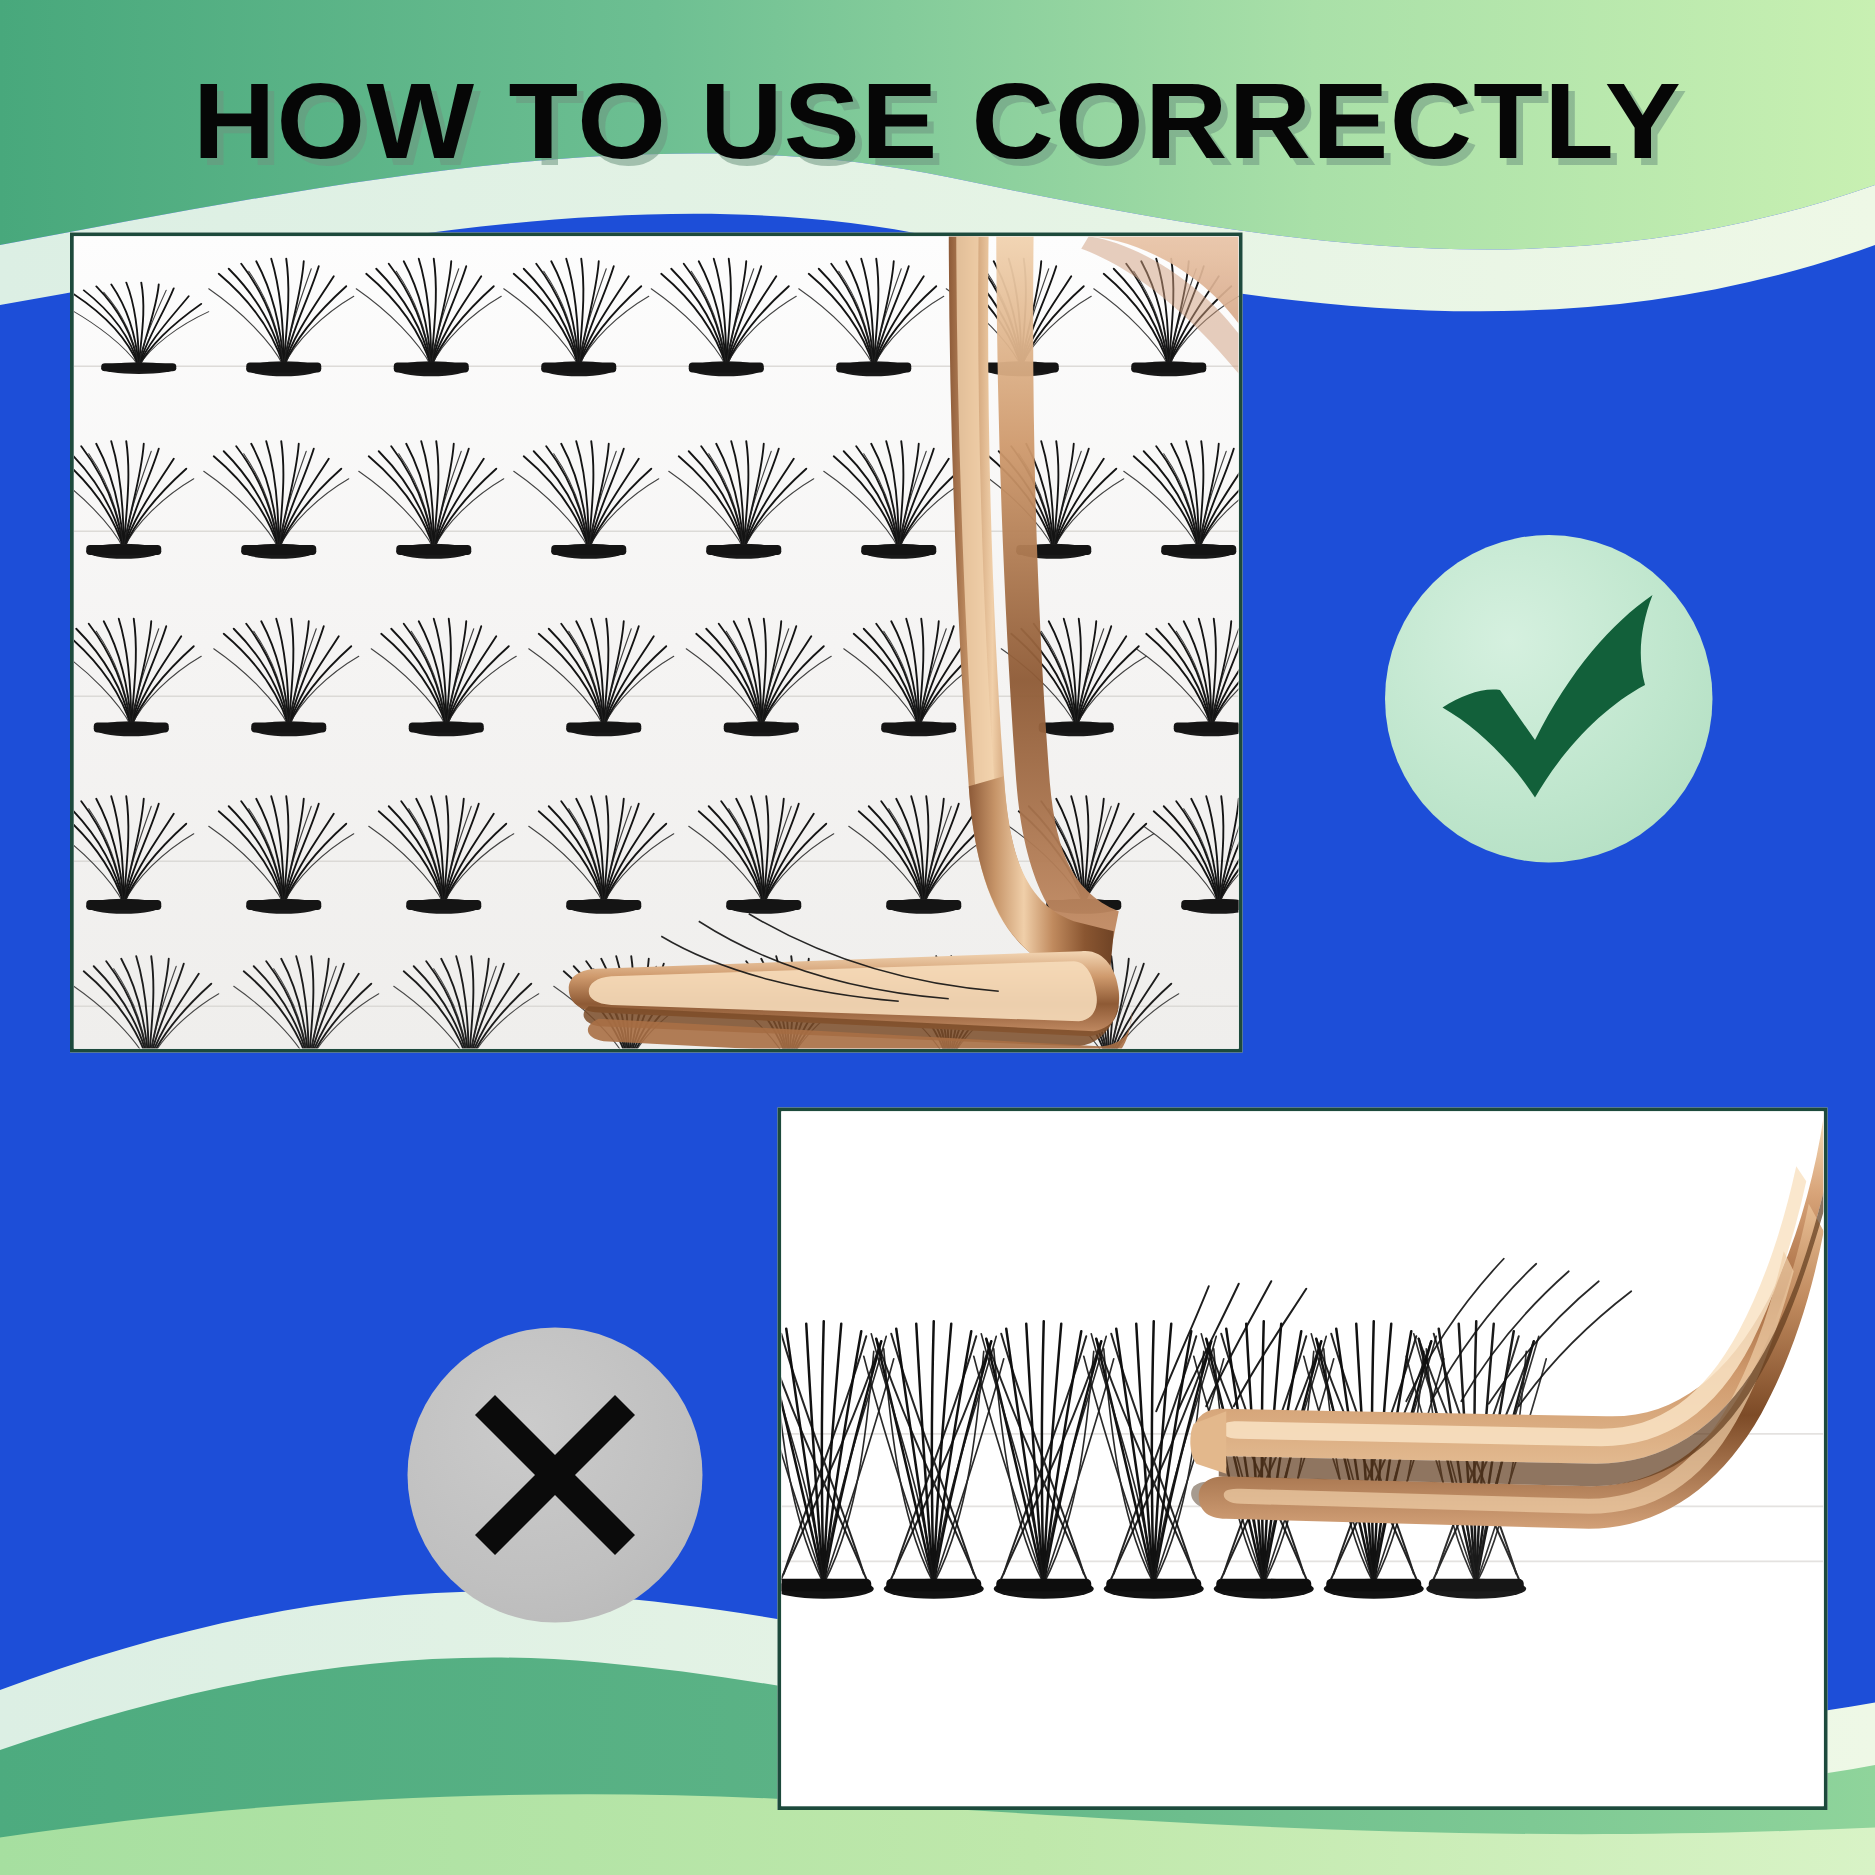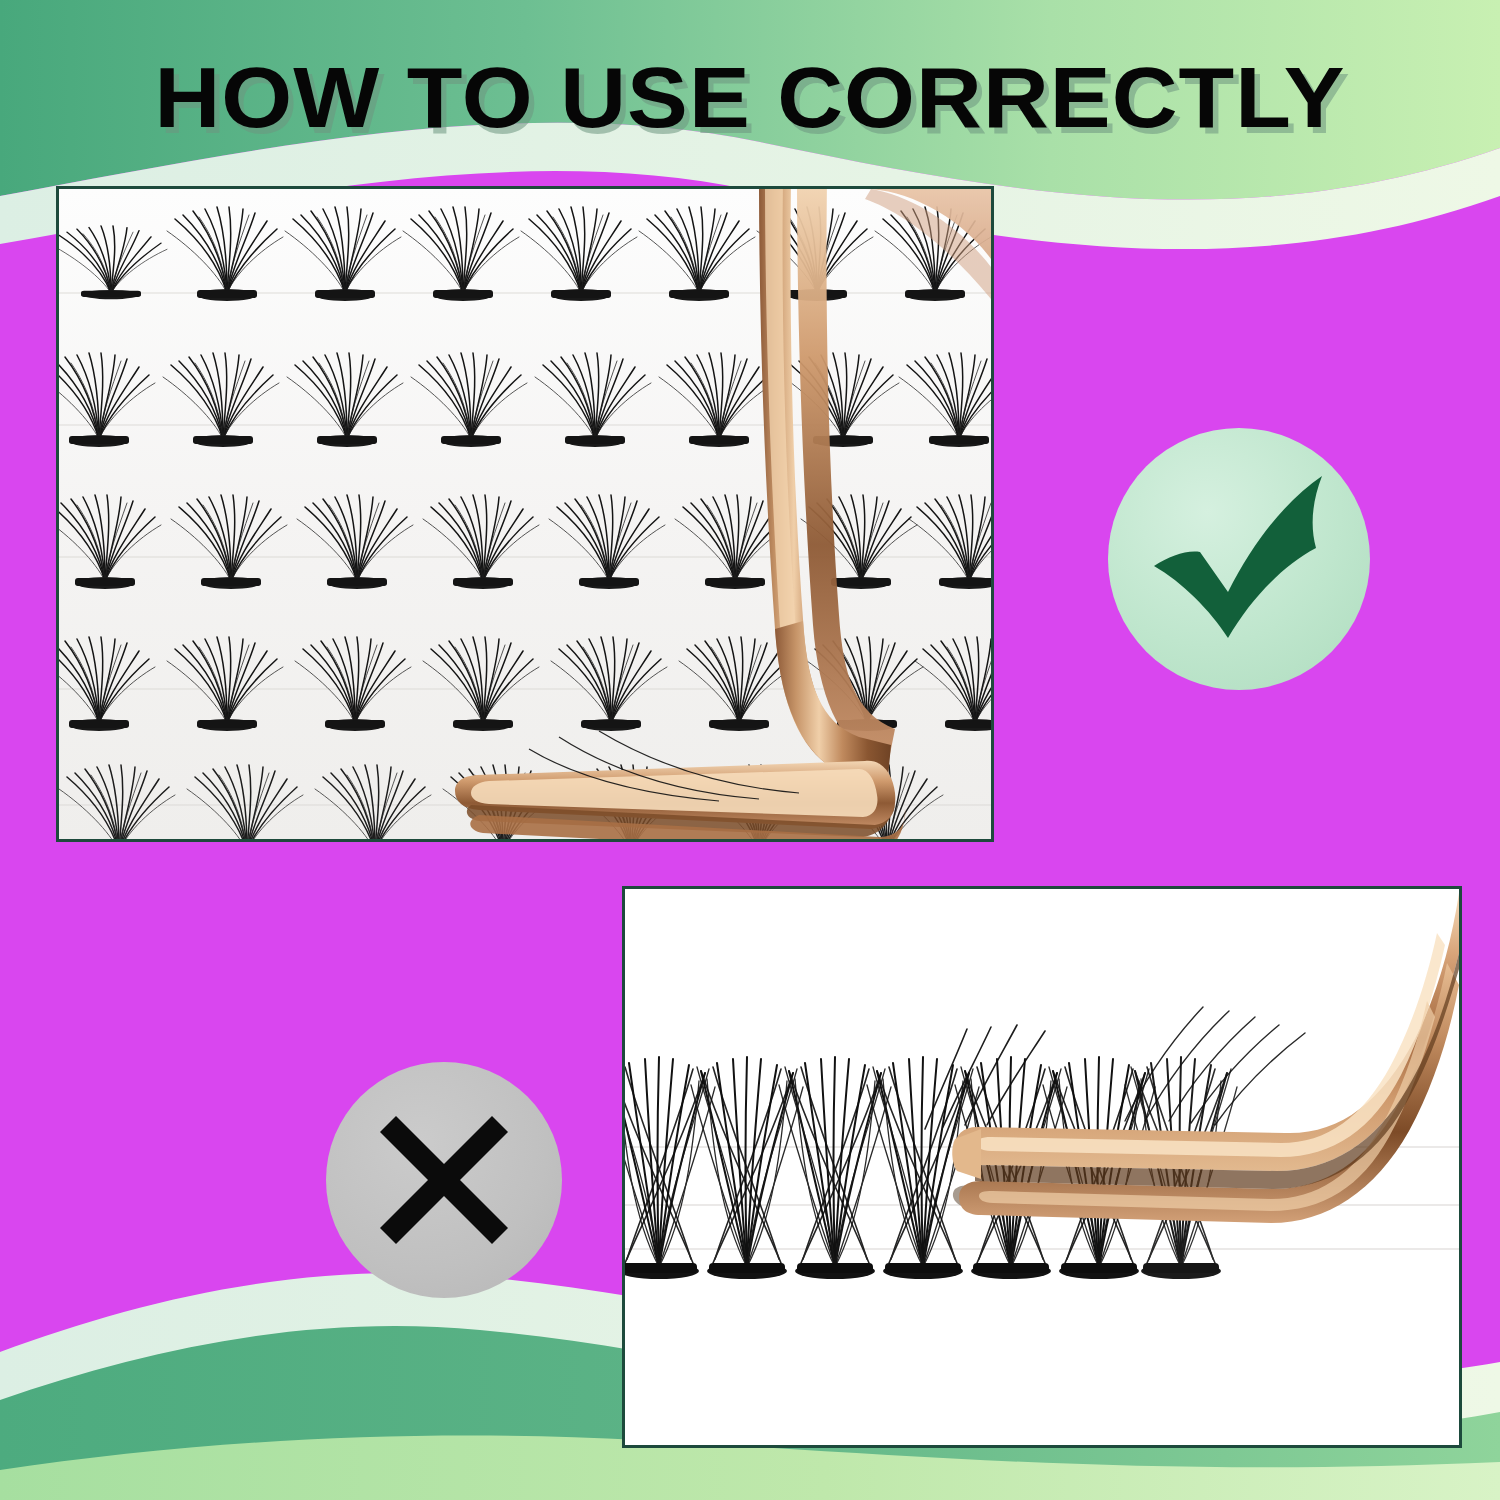--- a/index.html
+++ b/index.html
@@ -3,21 +3,21 @@
 <meta charset="utf-8">
 <style>
   html,body{margin:0;padding:0;}
   body{
     width:1500px;height:1500px;
     background:#ffffff;
     font-family:"Liberation Sans", sans-serif;
     overflow:hidden;
     position:relative;
   }
-  .stage{position:absolute;inset:0;width:1500px;height:1500px;overflow:hidden;background:#d946ef;}
+  .stage{position:absolute;inset:0;width:1500px;height:1500px;overflow:hidden;background:#1d4ed8;}
 
   
   .bg-svg{position:absolute;left:0;top:0;width:1500px;height:1500px;}
 
   
   .title{
     position:absolute;
     left:0; top:52px; width:1500px;
     text-align:center;
     font-family:"Liberation Sans", sans-serif;

